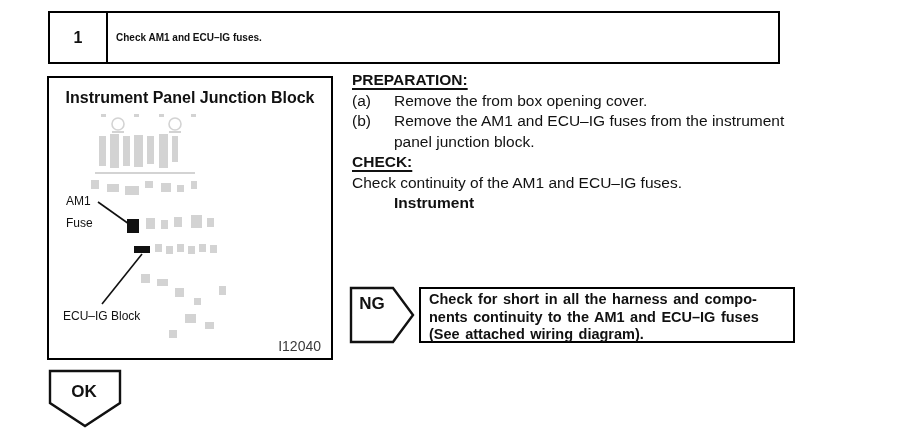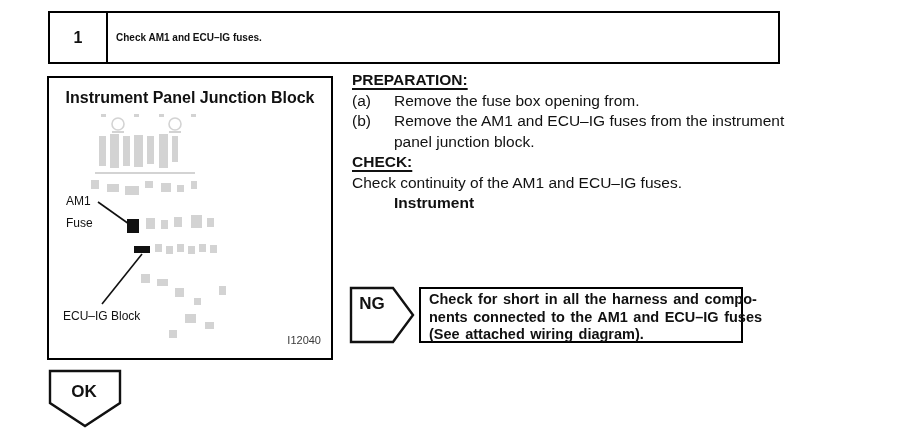--- a/index.html
+++ b/index.html
@@ -27,33 +27,33 @@
     border:2px solid #000; box-sizing:border-box; background:#fff;
   }
   .figure-title {
     position:absolute; top:11px; left:0; right:0; text-align:center;
     font-weight:bold; font-size:16px;
   }
   .figure-art { position:absolute; left:0; top:0; }
   .fig-label { position:absolute; font-size:12px; line-height:22px; background:transparent; }
   .fig-label.am1 { left:17px; top:112px; }
   .fig-label.ecu { left:14px; top:227px; }
-  .figure-id { position:absolute; right:10px; bottom:12px; font-size:11px; color:#3a3a3a;padding-left:32px; }
+  .figure-id { position:absolute; right:10px; bottom:4px; font-size:14px; color:#3a3a3a;padding-left:32px; }
   
   .procedure {
     position:absolute; left:352px; top:70px; width:440px;
     font-size:15.5px; line-height:20.5px;
   }
   .proc-h { font-weight:bold; text-decoration:underline; text-decoration-thickness:1.5px; text-underline-offset:3px; }
   .proc-item { display:grid; grid-template-columns:42px 1fr; }
   .proc-result { font-weight:bold; margin-left:42px; }
   
   .ng-arrow { position:absolute; left:349px; top:286px; }
   .ng-box {
-    position:absolute; left:419px; top:287px; width:324px; height:56px;
+    position:absolute; left:419px; top:287px; width:376px; height:56px;
     border:2.5px solid #000; box-sizing:border-box;
     padding:2px 0 0 8px; font-weight:bold; font-size:14.5px;
     line-height:17.5px; word-spacing:1.5px; white-space:nowrap;
   }
   
   .ok-arrow { position:absolute; left:48px; top:369px; }
   svg text.connector-label {
     font-family:"Liberation Sans", sans-serif; font-weight:bold; font-size:17px; fill:#111;
   }
 </style>
@@ -131,38 +131,38 @@
       <div>Fuse</div>
     </div>
     <div class="fig-label ecu">ECU–IG Block</div>
     <div class="figure-id">I12040</div>
   </div>
 
   <div class="procedure">
     <div class="proc-h">PREPARATION:</div>
     <div class="proc-item">
       <span>(a)</span>
-      <span>Remove the fuse box opening from.</span>
+      <span>Remove the from box opening cover.</span>
     </div>
     <div class="proc-item">
       <span>(b)</span>
       <span>Remove the AM1 and ECU–IG fuses from the instrument panel junction block.</span>
     </div>
     <div class="proc-h">CHECK:</div>
     <div>Check continuity of the AM1 and ECU–IG fuses.</div>
     <div class="proc-result">Instrument</div>
   </div>
 
   <svg class="ng-arrow" width="67" height="58" viewBox="0 0 67 58">
     <polygon points="2,2 44,2 64,29 44,56 2,56" fill="#fff" stroke="#111" stroke-width="2.4"></polygon>
     <text class="connector-label" x="23" y="23" text-anchor="middle">NG</text>
   </svg>
   <div class="ng-box">
     <div>Check for short in all the harness and compo-</div>
-    <div>nents connected to the AM1 and ECU–IG fuses</div>
+    <div>nents continuity to the AM1 and ECU–IG fuses</div>
     <div>(See attached wiring diagram).</div>
   </div>
 
   <svg class="ok-arrow" width="74" height="60" viewBox="0 0 74 60">
     <polygon points="2,2 72,2 72,34 37,57 2,34" fill="#fff" stroke="#111" stroke-width="2.4"></polygon>
     <text class="connector-label" x="36" y="28" text-anchor="middle">OK</text>
   </svg>
 
 </div>
 

